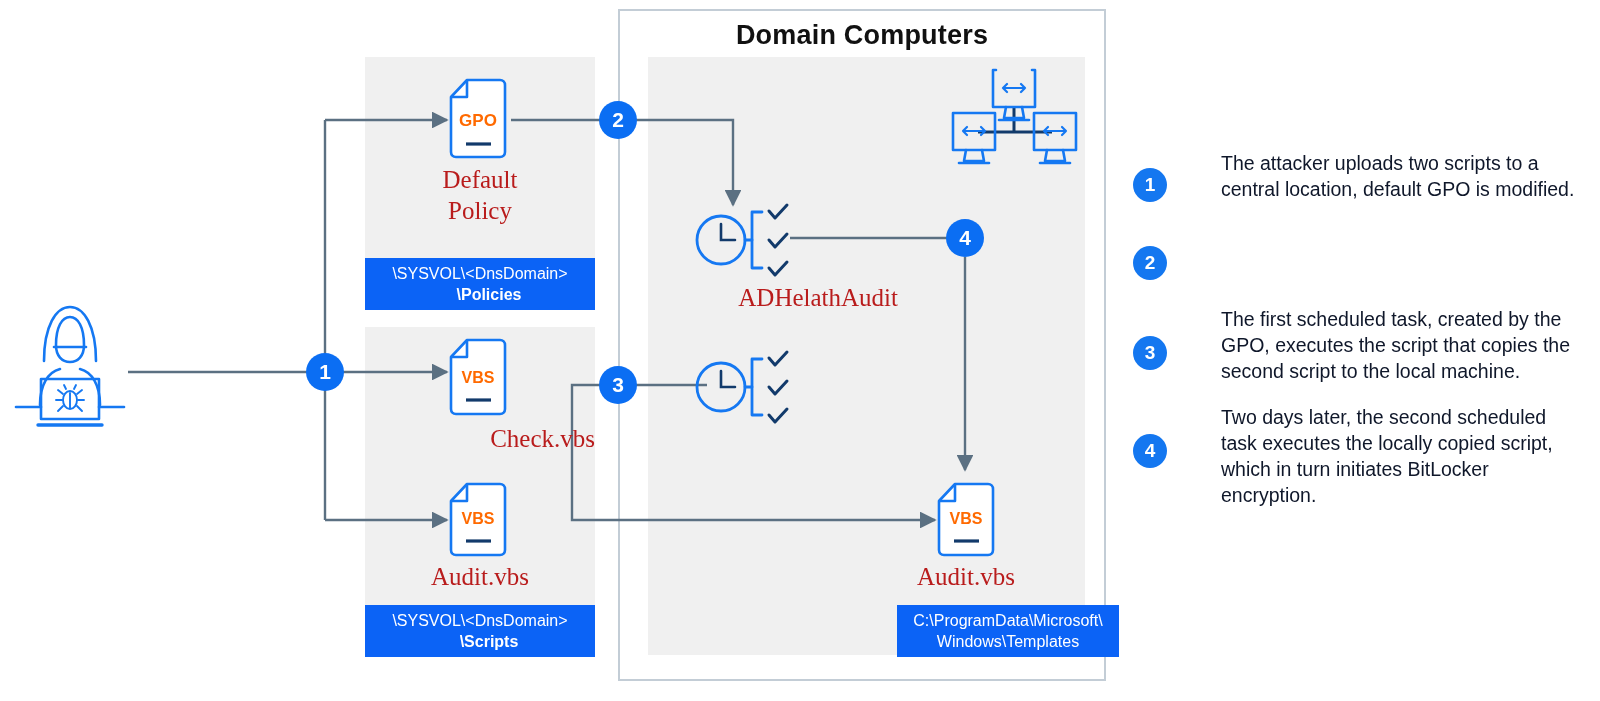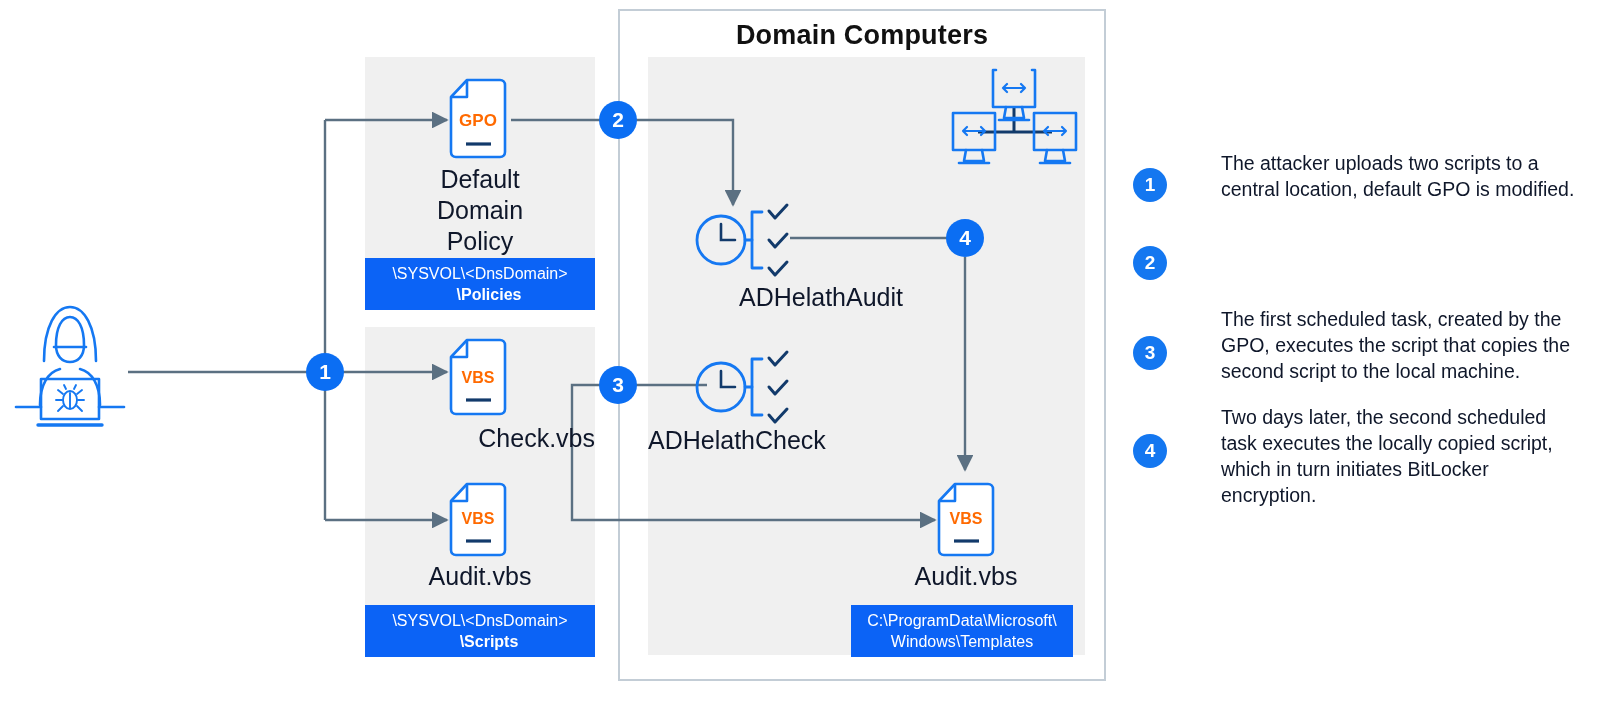--- a/index.html
+++ b/index.html
@@ -1,21 +1,21 @@
 <!DOCTYPE html>
 <html><head>
 <meta charset="utf-8">
 <style>
   html,body{margin:0;padding:0;background:#ffffff;}
   body{width:1600px;height:701px;font-family:"Liberation Sans",sans-serif;color:#1a1a1a;}
   #stage{position:relative;width:1600px;height:701px;overflow:hidden;background:#fff;}
   .svg-layer{position:absolute;left:0;top:0;width:1600px;height:701px;}
   .panel-title{position:absolute;left:619px;top:20px;width:486px;text-align:center;
     font-size:27px;font-weight:bold;color:#111;letter-spacing:.2px;}
-  .lbl{position:absolute;text-align:center;color:#0f172a;font-weight:400;}
+  .lbl{position:absolute;text-align:center;color:#b91c1c;font-weight:400;font-family:Liberation Serif, serif;}
   .node-label{font-size:25px;line-height:31px;}
   .path-badge{position:absolute;background:#0b63f6;color:#fff;text-align:center;
     font-size:16px;line-height:21px;padding:5px 12px;box-sizing:border-box;}
   .path-badge b{font-weight:bold;margin-left:18px;}
   .legend{position:absolute;left:1133px;top:150px;width:450px;}
   .legend-row{position:relative;margin-bottom:20px;padding-left:48px;min-height:58px;}
   .legend-num{position:absolute;left:0;width:34px;height:34px;border-radius:50%;
     background:#1477f0;color:#fff;font-size:19px;font-weight:bold;text-align:center;
     line-height:34px;}
   .legend-txt{font-size:19.5px;line-height:26px;color:#0f172a;margin-left:40px;}
@@ -161,42 +161,40 @@
 
   <div class="panel-title">Domain Computers</div>
 
   <div class="step-circle" style="left:306px;top:353px;">1</div>
   <div class="step-circle" style="left:599px;top:101px;">2</div>
   <div class="step-circle" style="left:599px;top:366px;">3</div>
   <div class="step-circle" style="left:946px;top:219px;">4</div>
 
   <div class="lbl node-label" style="left:365px;top:164px;width:230px;">
     <div>Default</div>
-    <div>Domain</div>
     <div>Policy</div>
   </div>
   <div class="path-badge" style="left:365px;top:258px;width:230px;">
     <span>\SYSVOL\&lt;DnsDomain&gt;</span><br>
     <b>\Policies</b>
   </div>
 
   <div class="lbl node-label" style="left:365px;top:423px;width:230px;text-align:right;">Check.vbs</div>
 
   <div class="lbl node-label" style="left:365px;top:561px;width:230px;">Audit.vbs</div>
   <div class="path-badge" style="left:365px;top:605px;width:230px;">
     <span>\SYSVOL\&lt;DnsDomain&gt;</span><br>
     <b>\Scripts</b>
   </div>
 
-  <div class="lbl node-label" style="left:648px;top:282px;width:250px;text-align:center;margin-left:48px;">ADHelathAudit</div>
-
-  <div class="lbl node-label" style="left:648px;top:425px;width:250px;text-align:left;">ADHelathCheck</div>
+  <div class="lbl node-label" style="left:648px;top:282px;width:250px;text-align:right;">ADHelathAudit</div>
+
 
   <div class="lbl node-label" style="left:851px;top:561px;width:230px;">Audit.vbs</div>
-  <div class="path-badge" style="left:851px;top:605px;width:222px;">
+  <div class="path-badge" style="left:897px;top:605px;width:222px;">
     <span>C:\ProgramData\Microsoft\</span><br>
     <span>Windows\Templates</span>
   </div>
 
   <div class="legend">
     <div class="legend-row r1">
       <div class="legend-num">1</div>
       <div class="legend-txt">The attacker uploads two scripts to a central location, default GPO is modified.</div>
     </div>
     <div class="legend-row r2">

